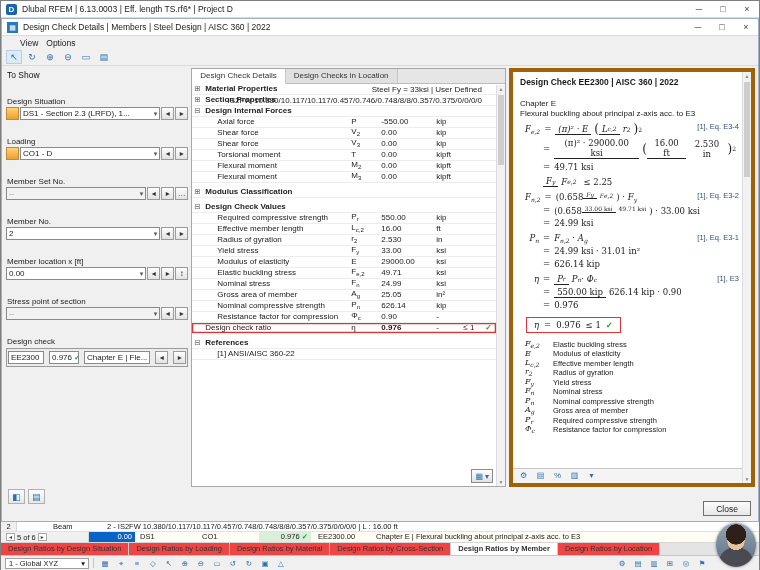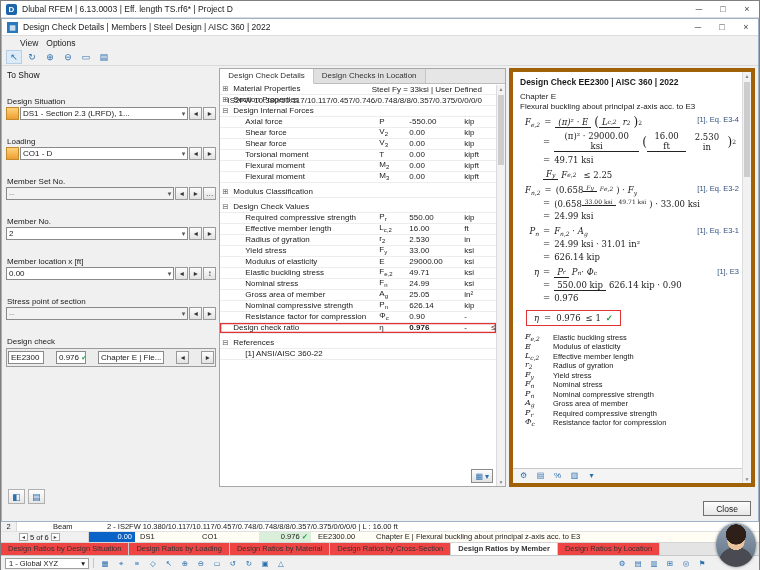--- a/index.html
+++ b/index.html
@@ -29,57 +29,57 @@
   .lp{flex:0 0 134px;font-size:8px;padding:1px 0 0 1px}
   .lp-title{font-size:8.5px;margin:1px 0 5px 1px;color:#111}
   .lp-label{margin:17px 0 1px 1px;color:#222}
   .lp-row{display:flex;gap:1px;align-items:center}
   .badge{width:13px;height:13px;flex:0 0 13px;border:1px solid #c08a2d;background:linear-gradient(#ffd27a,#ef9d2e)}
   .sel{flex:1;height:13px;background:#fff;border:1px solid #8a8a8a;display:flex;align-items:center;padding:0 2px;min-width:0}
   .sel .txt{flex:1;white-space:nowrap;overflow:hidden}
   .sel .arr{color:#555;font-size:7px}
   .sel.dis{background:#f2f2f2;color:#999}
   .sbtn{width:13px;height:13px;flex:0 0 13px;border:1px solid #9a9a9a;background:linear-gradient(#fdfdfd,#e2e2e2);text-align:center;line-height:11px;color:#333;font-size:8px}
-  .dcbox{margin-top:2px;border:1px solid #9a9a9a;background:#ececec;padding:2px 1px;display:flex;gap:12px;align-items:center}
+  .dcbox{margin-top:2px;border:1px solid #9a9a9a;background:#ececec;padding:2px 1px;display:flex;gap:5px;align-items:center}
   .dccell{height:13px;background:#fff;border:1px solid #8a8a8a;display:flex;align-items:center;padding:0 2px;white-space:nowrap;overflow:hidden}
   .dc-id{flex:0 0 36px}.dc-ratio{flex:0 0 30px;gap:2px}.dc-desc{flex:1;min-width:0}
   .grn{color:#1e9e3e;font-weight:bold}
 
   
   .mid{flex:1;display:flex;flex-direction:column;background:#fff;border:1px solid #a8a8a8;min-width:0;position:relative}
   .midtabs{flex:0 0 15px;display:flex;background:#e6e6e6;border-bottom:1px solid #bdbdbd;font-size:8px}
   .midtab{padding:0 8px;line-height:14px;border-right:1px solid #c6c6c6;background:#e0e0e0;color:#333}
   .midtab[data-active="true"]{background:#fff;border-bottom:1px solid #fff;margin-bottom:-1px}
   .dtable{flex:1;overflow:hidden;padding-right:9px;font-size:8px}
   .drow{display:flex;height:11px;line-height:10px;align-items:center;border-bottom:1px solid #ededed;position:relative;padding-left:2px}
   .drow[data-gap="true"]{margin-top:4px}
   .drow[data-type="result"]{box-shadow:inset 0 0 0 1.3px #e03434}
   .drow[data-type="result"] .c-val{font-weight:bold}
   .c-exp{flex:0 0 11px;text-align:left;color:#666;font-size:7.5px}
   .c-label{flex:0 0 146px;white-space:nowrap;overflow:hidden}
-  .drow[data-type="section"] .c-label{font-weight:normal;color:#222}
+  .drow[data-type="section"] .c-label{font-weight:bold;color:#222}
   .drow[data-type="item"] .c-label,.drow[data-type="refitem"] .c-label{padding-left:12px}
   .c-sym{flex:0 0 30px}
   .c-val{flex:0 0 52px;text-align:left;padding-right:2px}
   .c-unit{flex:0 0 30px;padding-left:3px;color:#222}
   .c-cmp{flex:0 0 22px}
   .c-check{flex:0 0 12px;color:#1e9e3e;font-weight:bold}
   .c-ref{flex:1;white-space:nowrap;overflow:hidden;color:#31517d}
   .c-info{position:absolute;right:14px;top:0;line-height:11px;color:#222;white-space:nowrap}
   sub{font-size:6px;vertical-align:-1.5px}
   sup{font-size:6px;vertical-align:3px}
   .vscroll{position:absolute;top:16px;right:0;bottom:0;width:9px;background:#f2f2f2;border-left:1px solid #dcdcdc}
   .vthumb{position:absolute;top:10px;left:1px;width:6px;background:#cdcdcd}
   .varrow{position:absolute;left:0;width:8px;text-align:center;font-size:5px;color:#888}
   .exportbtn{position:absolute;right:12px;bottom:3px;height:14px;display:flex;align-items:center;gap:2px;border:1px solid #8a8a8a;background:linear-gradient(#fdfdfd,#e2e2e2);padding:0 3px;font-size:8px;color:#2a6fb0}
 
   
   .fp{flex:0 0 246px;background:#fff;border:4px solid #a16207;position:relative;overflow:hidden;padding:5px 12px 28px 7px;font-size:8px}
   .fp-title{font-weight:bold;font-size:8.5px}
-  .fp-chapter{margin-top:5px}.fp-sub{margin-top:1px;white-space:nowrap}
+  .fp-chapter{margin-top:12px}.fp-sub{margin-top:1px;white-space:nowrap}
   .math{font-family:"DejaVu Serif",serif;font-size:8.5px}
   .fb{margin-top:4px;padding-left:5px}
   .fl{display:flex;align-items:center;gap:4px;margin-top:2px;min-height:11px}
   .lead{flex:0 0 14px;text-align:right;font-style:italic}
   .fref{margin-left:auto;align-self:flex-start;color:#31517d;font-size:7.5px;font-family:"Liberation Sans",sans-serif;white-space:nowrap}
   .sym{font-style:italic}
   .v{font-style:normal}
   .frac{display:inline-flex;align-items:center;text-align:center;vertical-align:middle}
   .frac .fn{padding:0 3px;border-bottom:1px solid #222;display:flex;align-items:center;justify-content:center}
   .frac .fd{padding:0 3px;display:flex;align-items:center;justify-content:center}
@@ -99,21 +99,21 @@
   .footicons{position:absolute;left:6px;top:2px;display:flex;gap:3px}
   .footico{width:17px;height:15px;border:1px solid #b0b0b0;background:linear-gradient(#fdfdfd,#e6e6e6);text-align:center;line-height:14px;color:#2a6fb0;font-size:9px}
   .closebtn{position:absolute;right:7px;bottom:5px;width:48px;height:15px;border:1px solid #707070;background:linear-gradient(#fcfcfc,#e7e7e7);text-align:center;line-height:14px;font-size:8.5px}
 
   
   .resa{flex:0 0 10px;display:flex;background:#fff;border-bottom:1px solid #e2e2e2;font-size:7.5px;line-height:9px;align-items:center}
   .resa .no{flex:0 0 16px;background:#f0f0f0;border-right:1px solid #d8d8d8;text-align:center;height:100%}
   .resa .type{flex:0 0 90px;padding-left:36px}
   .resa .desc{flex:1;text-align:left;white-space:nowrap;overflow:hidden}
   .resb{flex:0 0 10px;display:flex;background:#fffdf4;border-bottom:1px solid #d6d6d6;font-size:7.5px;line-height:9px;align-items:stretch}
-  .pager{flex:0 0 88px;display:flex;align-items:center;gap:2px;padding-left:18px;background:#f0f0f0;border-right:1px solid #d8d8d8}
+  .pager{flex:0 0 88px;display:flex;align-items:center;gap:2px;padding-left:5px;background:#f0f0f0;border-right:1px solid #d8d8d8}
   .pbtn{width:9px;height:8px;border:1px solid #a8a8a8;background:#fff;font-size:6px;line-height:7px;text-align:center;color:#444}
   .cellx{flex:0 0 46px;background:#0a64c8;color:#fff;text-align:right;padding-right:3px;line-height:10px}
   .cellds{flex:0 0 62px;padding-left:5px;line-height:10px}
   .cellco{flex:0 0 62px;padding-left:5px;line-height:10px}
   .cellratio{flex:0 0 52px;background:#d9efd9;text-align:right;padding-right:3px;line-height:10px}
   .cellid{flex:0 0 58px;padding-left:7px;line-height:10px}
   .celldesc{flex:1;padding-left:7px;white-space:nowrap;overflow:hidden;line-height:10px}
 
   .btabs{flex:0 0 13px;display:flex;background:#e4e4e4;border-bottom:1px solid #c8c8c8;font-size:7.5px}
   .btab{padding:0 7px;line-height:12px;border-right:1px solid #cdcdcd;background:#ef4444;color:#333;white-space:nowrap}

